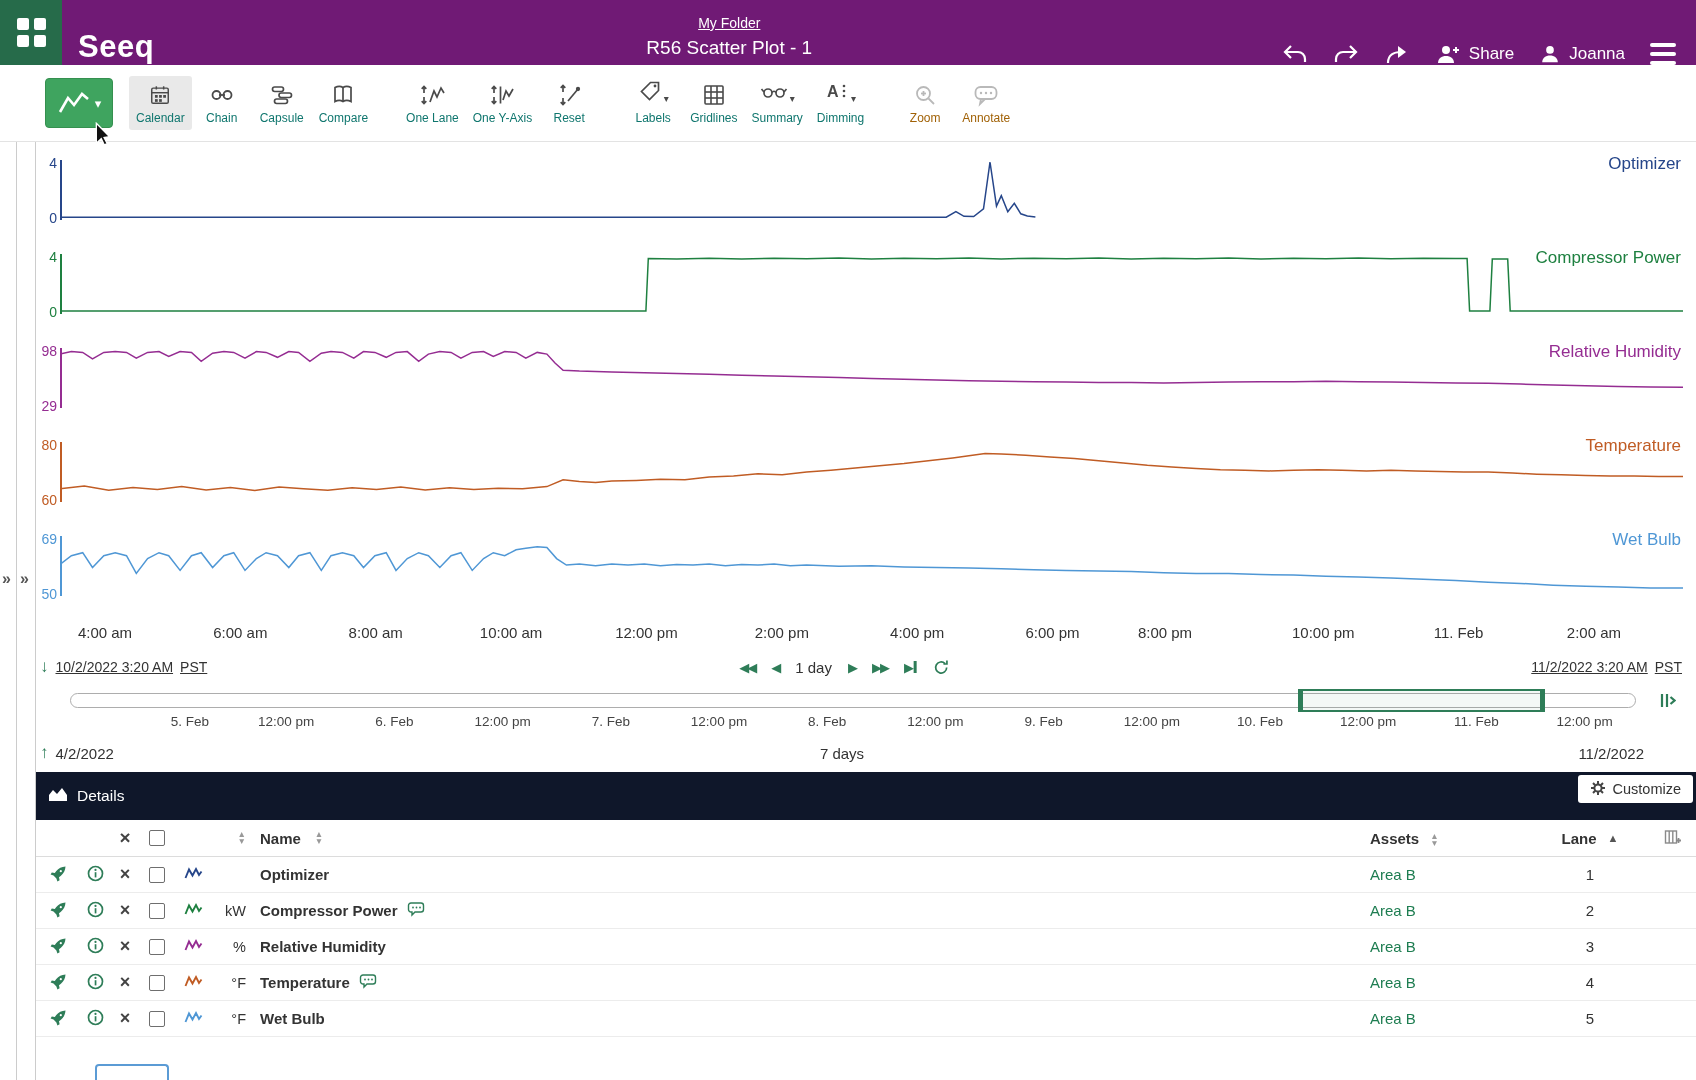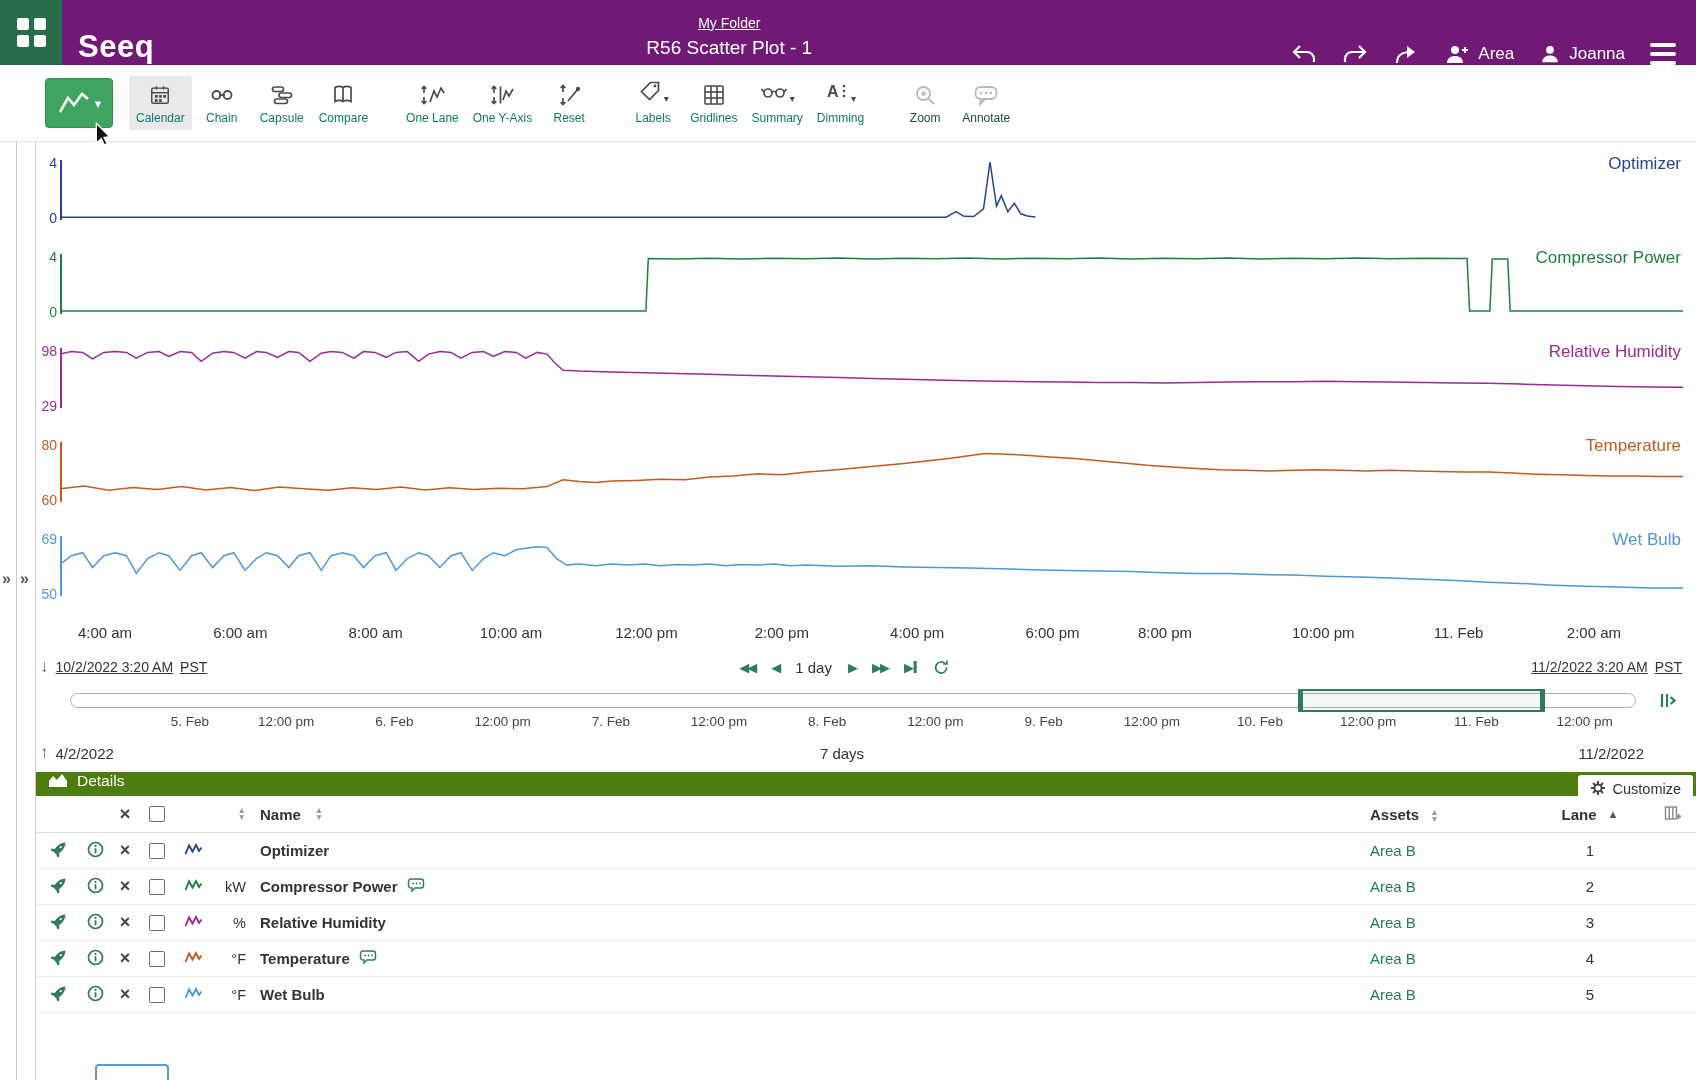--- a/index.html
+++ b/index.html
@@ -22,21 +22,21 @@
 .hburger i{width:26px;height:4px;background:#fff;border-radius:2px}
 
 
 .toolbar{height:77px;background:#fff;border-bottom:1px solid #e3e3e3;display:flex;align-items:center;padding-left:45px;position:relative;z-index:10}
 .viewbtn{width:68px;height:50px;background:#3fa45f;border:1px solid #35904f;border-radius:4px;display:flex;align-items:center;justify-content:center;gap:4px;cursor:pointer}
 .vcaret{color:#fff;font-size:13px}
 .tbitem{min-width:60px;padding:5px 7px;display:flex;flex-direction:column;align-items:center;gap:4px;cursor:pointer;border-radius:3px}
 .tbitem.active{background:#e9e9e9}
 .tbic{height:26px;display:flex;align-items:flex-end;justify-content:center;gap:2px}
 .tblbl{font-size:12px;color:#0f766e;white-space:nowrap}
-.tbitem.disabled .tblbl{color:#14532d}
+.tbitem.disabled .tblbl{color:#a16207}
 .tcaret{font-size:10px;color:#4a4a4a;align-self:flex-end;margin-bottom:3px}
 .gapL{margin-left:24px}
 .viewgap{margin-left:16px}
 
 
 .rails{position:absolute;left:0;top:65px;bottom:0;width:36px;background:#fff;z-index:5}
 .rail{position:absolute;top:0;bottom:0;border-right:1px solid #ccc}
 .r1{left:0;width:17px}.r2{left:17px;width:19px}
 .rchev{position:absolute;top:505px;font-size:16px;color:#555;cursor:pointer;font-weight:bold}
 
@@ -72,21 +72,21 @@
 .ovicon{position:absolute;right:4px;top:4px;cursor:pointer}
 .ovticks{position:relative;height:22px;margin-left:34px}
 .ovtick{position:absolute;transform:translateX(-50%);font-size:13.5px;color:#444;white-space:nowrap}
 
 
 .brange{display:flex;align-items:center;height:26px;margin:4px 52px 0 4px;position:relative;font-size:15px;color:#333}
 .bcenter{position:absolute;left:50%;transform:translateX(-50%)}
 .rright2{margin-left:auto}
 
 
-.dbar{height:24px;background:#4d7c0f;display:flex;color:#fff;padding-left:12px;position:relative;margin-top:6px}
+.dbar{height:48px;background:#0f172a;display:flex;align-items:center;color:#fff;padding-left:12px;position:relative;margin-top:6px}
 .dbtitle{font-size:15.5px;margin-left:9px}
 .custbtn{position:absolute;right:3px;top:3px;height:28px;background:#fff;border:none;border-radius:3px;display:flex;align-items:center;gap:7px;padding:0 12px;font-size:14.5px;color:#333;cursor:pointer;font-family:inherit}
 .dtable{font-size:15px;color:#333}
 .thead{display:flex;align-items:center;height:37px;border-bottom:1px solid #dcdcdc;font-weight:bold}
 .trow{display:flex;align-items:center;height:36px;border-bottom:1px solid #ececec}
 .c-rocket{width:44px;display:flex;justify-content:center}
 .c-info{width:30px;display:flex;justify-content:center}
 .c-x{width:30px;display:flex;justify-content:center}
 .c-check{width:34px;display:flex;justify-content:center}
 .c-sig{width:38px;display:flex;justify-content:center}
@@ -144,21 +144,21 @@
             <path d="M4 20c0-8 6-11 13-11" fill="none" stroke="#fff" stroke-width="2.2"></path>
             <path d="M14 3l8 6-8 6z" fill="#fff"></path>
           </svg>
         </span>
       <span class="hshare">
         <svg width="26" height="22" viewBox="0 0 26 22" fill="#fff">
             <circle cx="11" cy="7" r="4"></circle>
             <path d="M3 20c0-4.5 3.6-7 8-7s8 2.5 8 7z"></path>
             <path d="M20 4h2v2h2v2h-2v2h-2V8h-2V6h2z"></path>
           </svg>
-        <span>Area</span>
+        <span>Share</span>
       </span>
       <span class="huser">
         <svg width="22" height="22" viewBox="0 0 24 24" fill="#fff">
             <circle cx="12" cy="7.5" r="4.2"></circle>
             <path d="M3.5 21c0-4.8 3.8-7.5 8.5-7.5s8.5 2.7 8.5 7.5z"></path>
           </svg>
         <span>Joanna</span>
       </span>
       <span class="hburger">
           <i></i>

